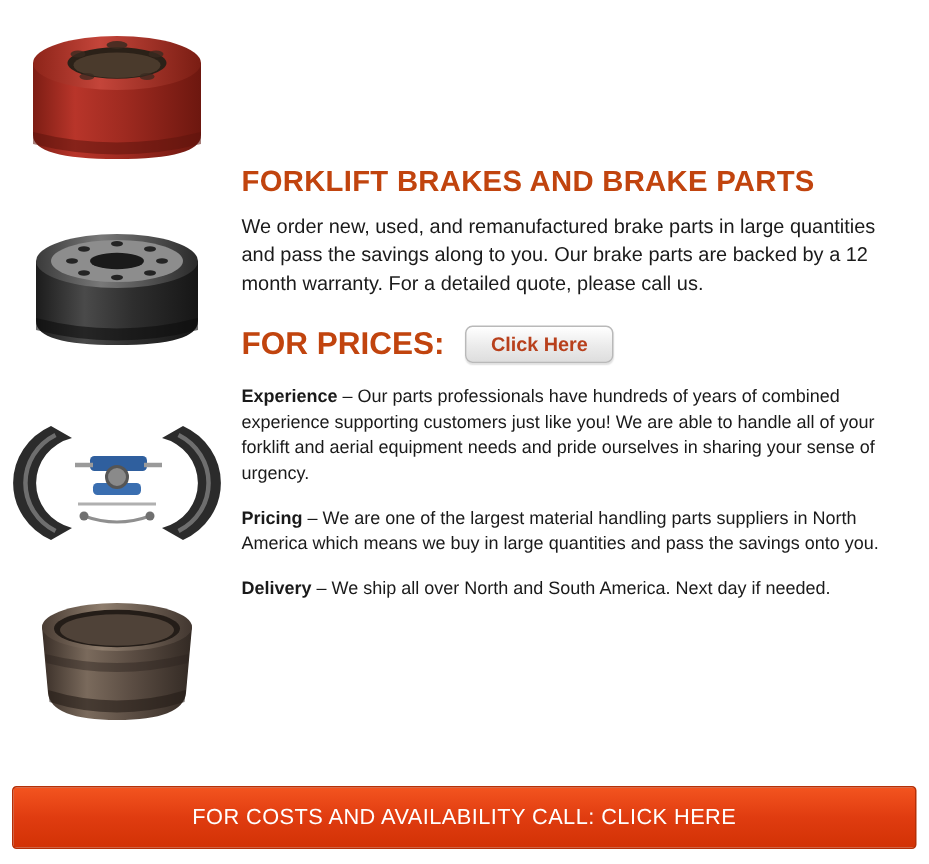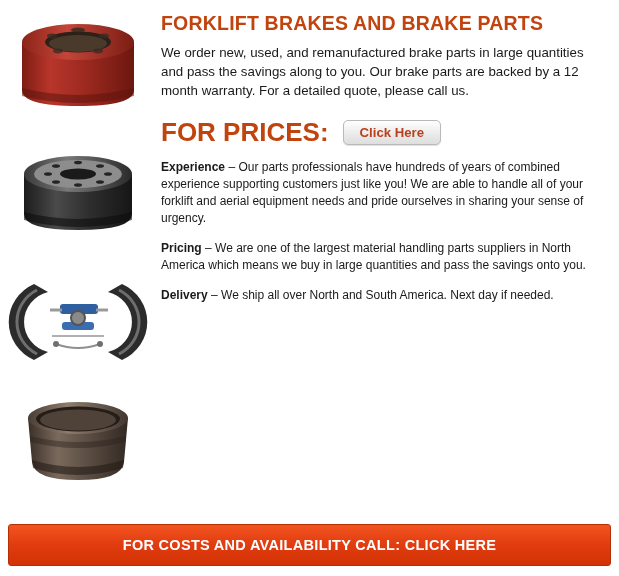--- a/index.html
+++ b/index.html
@@ -16,20 +16,21 @@
     width: 619px;
     height: 576px;
     background: #ffffff;
     overflow: hidden;
   }
   .layout {
     display: flex;
     flex-direction: row;
     width: 619px;
     padding: 6px 0 0 0;
+    align-items: center;
   }
   .img-col {
     width: 155px;
     flex: 0 0 155px;
     display: flex;
     flex-direction: column;
     align-items: center;
     padding-top: 2px;
   }
   .img-box {
@@ -57,21 +58,21 @@
     color: #1a1a1a;
     line-height: 1.42;
     margin: 0 0 18px 0;
   }
   .prices-row {
     display: flex;
     align-items: center;
     margin: 0 0 14px 0;
   }
   .prices-label {
-    font-size: 26px;
+    font-size: 21px;
     font-weight: bold;
     color: #c1440e;
     margin-right: 14px;
     line-height: 1;
   }
   .click-btn {
     display: inline-block;
     background: linear-gradient(#ffffff, #ebebeb 55%, #dedede);
     border: 1px solid #b9b9b9;
     border-radius: 5px;
@@ -99,21 +100,21 @@
     bottom: 10px;
     height: 42px;
     background: linear-gradient(#f3541f, #e03c10 50%, #d23205);
     border: 1px solid #b52f06;
     border-radius: 3px;
     display: flex;
     align-items: center;
     justify-content: center;
     color: #ffffff;
     font-size: 14.5px;
-    font-weight: bold;
+    font-weight: normal;
     letter-spacing: 0.3px;
     cursor: pointer;
   }
   
   svg { display: block; }
 </style>
 </head>
 <body>
 
 <div class="page">

